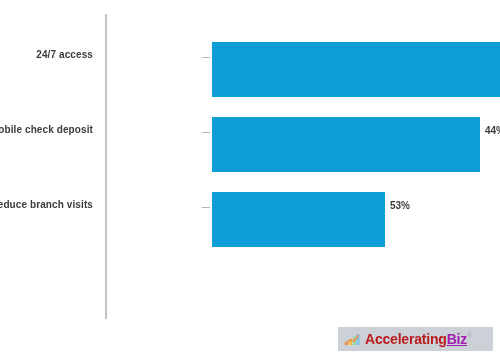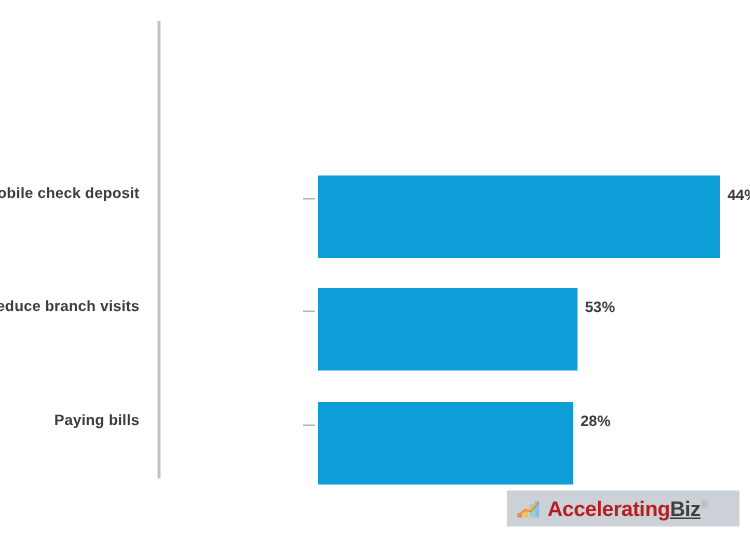--- a/index.html
+++ b/index.html
@@ -109,55 +109,55 @@
     display: block;
   }
   #watermark-text {
     font-size: 14px;
     font-weight: bold;
     letter-spacing: -0.2px;
     line-height: 1;
     white-space: nowrap;
   }
   .wm-strong { color: #b91c1c; }
-  .wm-light  { color: #404040; text-decoration: underline; }
+  .wm-light  { color: #a21caf; text-decoration: underline; }
   .wm-reg {
     color: #aeb5bd;
     font-size: 8px;
     vertical-align: super;
   }
 </style>
 </head>
 <body>
 
 <div id="chart-root">
 
   <div id="plot-area">
 
+    <div class="bar-row r0">
+      <span class="tick-mark"></span>
+      <span class="cat-label">24/7 access</span>
+      <div class="bar" style="width:333px;"></div>
+
+    </div>
 
     <div class="bar-row r1">
       <span class="tick-mark"></span>
       <span class="cat-label">Mobile check deposit</span>
       <div class="bar" style="width:268px;"></div>
       <span class="bar-value" style="left:380px;">44%</span>
     </div>
 
     <div class="bar-row r2">
       <span class="tick-mark"></span>
       <span class="cat-label">Reduce branch visits</span>
       <div class="bar" style="width:173px;"></div>
       <span class="bar-value" style="left:285px;">53%</span>
     </div>
 
-    <div class="bar-row r3">
-      <span class="tick-mark"></span>
-      <span class="cat-label">Paying bills</span>
-      <div class="bar" style="width:170px;"></div>
-      <span class="bar-value" style="left:282px;">28%</span>
-    </div>
 
   </div>
 
   <div id="category-axis-line"></div>
 
   <div id="watermark">
     <svg id="watermark-icon" viewBox="0 0 16 13">
       <rect x="1" y="9" width="3" height="3" fill="#f08a3c"></rect>
       <rect x="5" y="6" width="3" height="6" fill="#f3c242"></rect>
       <rect x="9" y="3" width="3" height="9" fill="#9fd3a8"></rect>

